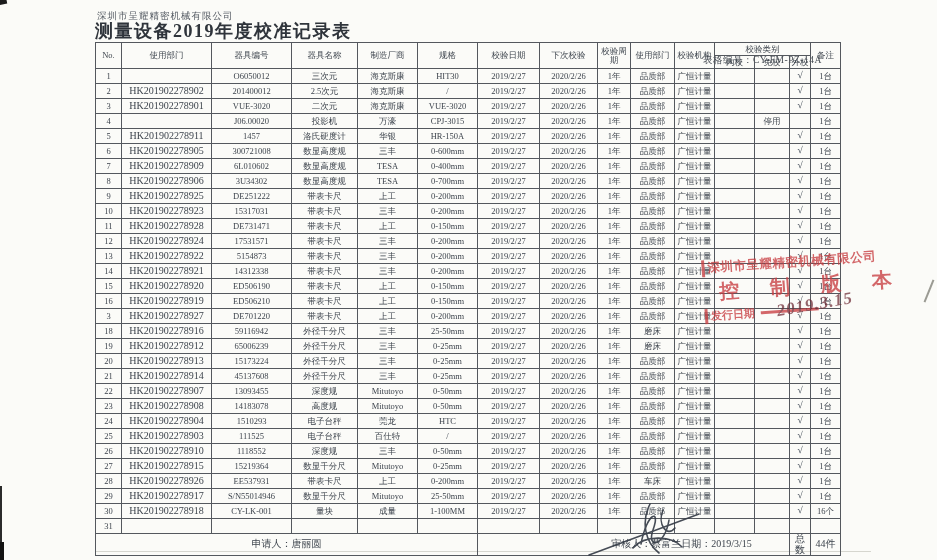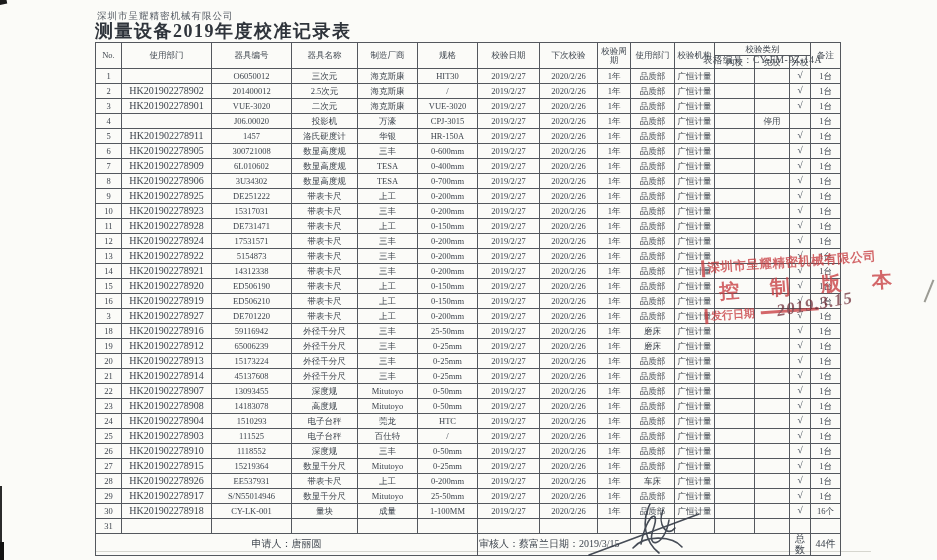--- a/index.html
+++ b/index.html
@@ -30,21 +30,21 @@
     text-align:center;vertical-align:middle;
     padding:0 1px;line-height:1.05;overflow:hidden;
   }
   .cal thead th{height:12px;white-space:normal;}
   .cal tbody td{height:14px;white-space:nowrap;}
   .cal td.col-cert_no{font-size:10px;}
   .cal td.col-external{font-size:9.5px;color:#39434f;}
   .cal tfoot td{height:17px;font-size:10px;}
   .ft-left{text-align:center;}
   .ft-mid{padding:0;}
-  .ft-mid .midwrap{display:flex;justify-content:flex-start;align-items:center;width:100%;}
+  .ft-mid .midwrap{display:flex;justify-content:center;align-items:center;width:100%;margin-left:48px;}
   
   .stamp{
     position:absolute;left:703px;top:253px;width:210px;
     transform:rotate(-4deg);color:#c83e42;opacity:.78;z-index:4;pointer-events:none;
   }
   .stamp-line1{font-size:12.5px;font-weight:bold;white-space:nowrap;
     border-left:3px solid #c83e42;padding-left:3px;letter-spacing:.5px;}
   .stamp-line2{font-size:20px;font-weight:bold;letter-spacing:13px;margin-top:2px;padding-left:16px;white-space:nowrap;}
   .stamp-line3{margin-top:3px;display:flex;align-items:center;gap:6px;
     font-size:11px;font-weight:bold;}

